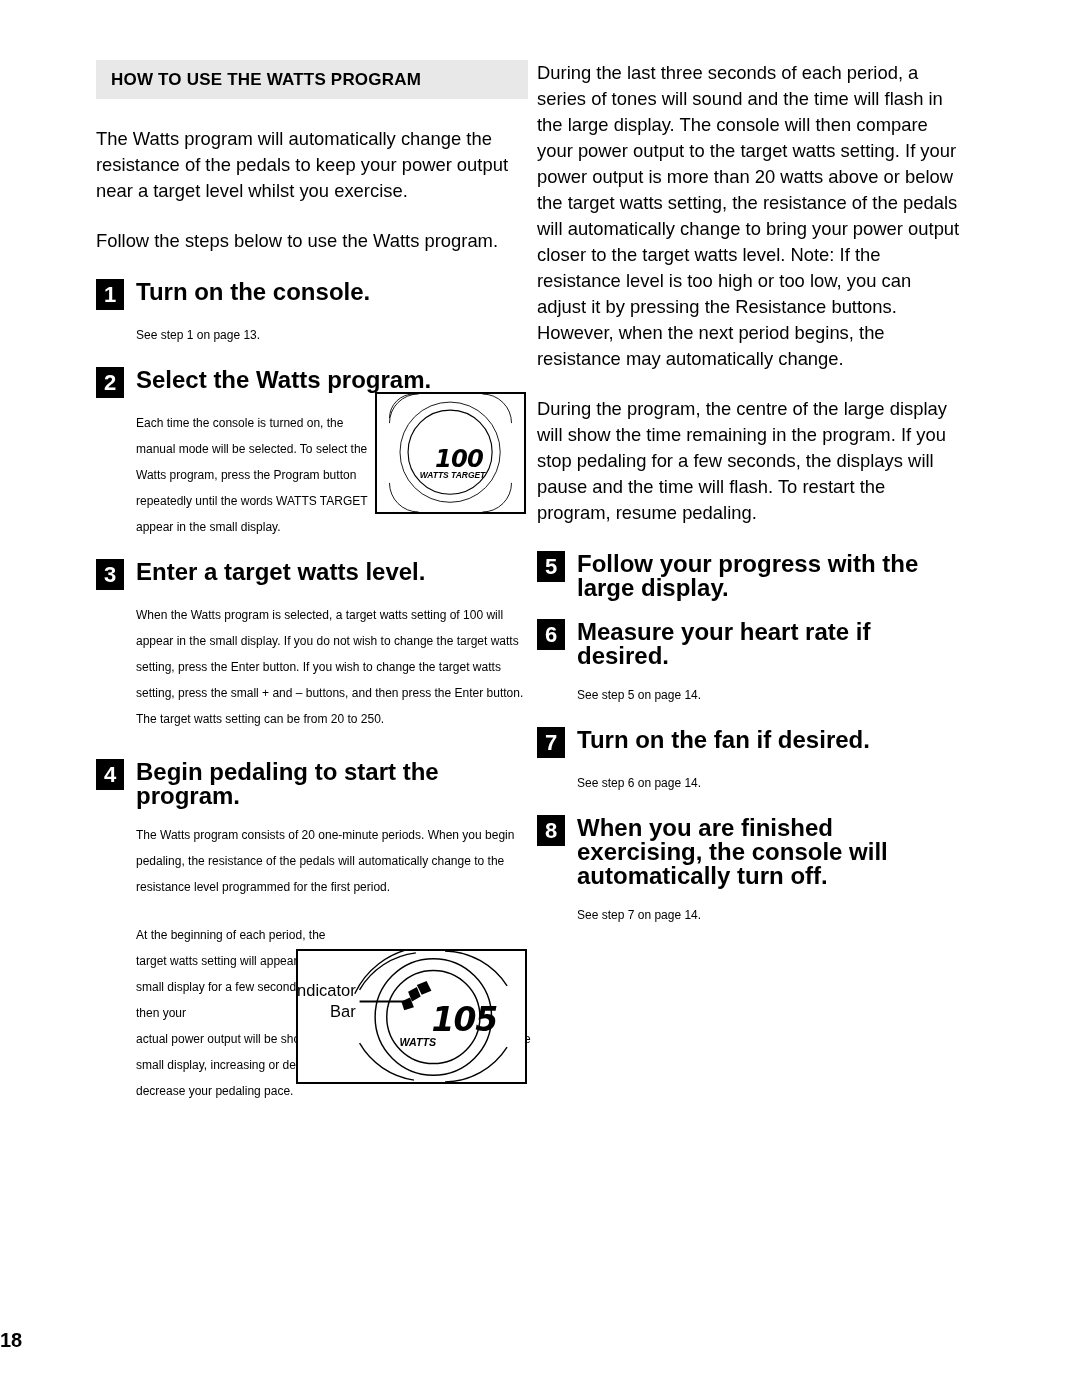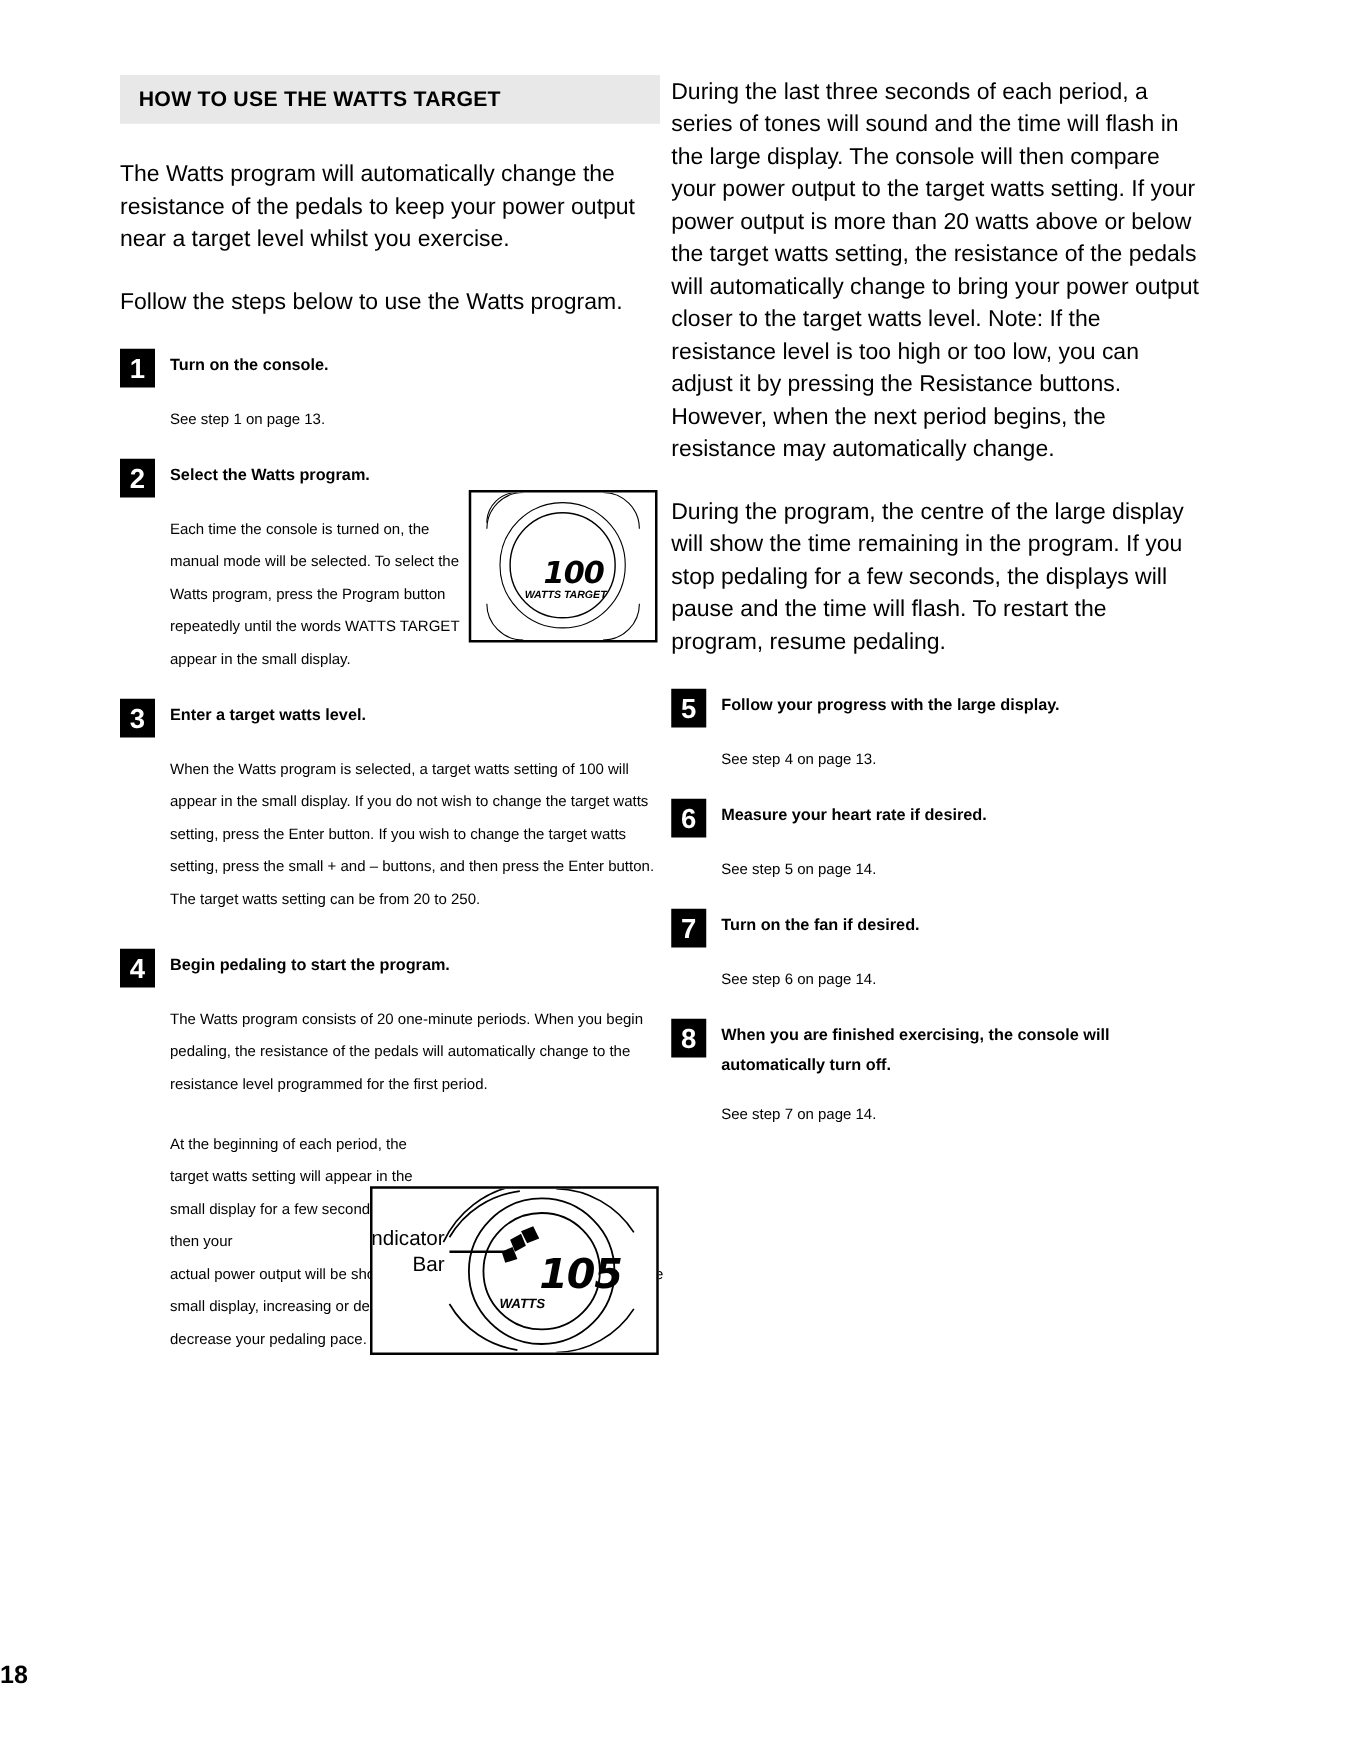--- a/index.html
+++ b/index.html
@@ -76,21 +76,21 @@
     background: #000000;
     color: #ffffff;
     font-size: 22px;
     font-weight: bold;
     line-height: 31px;
     text-align: center;
     font-family: "Liberation Sans", sans-serif;
   }
   .step-title {
     margin-left: 40px;
-    font-size: 13px;
+    font-size: 24px;
     font-weight: bold;
     line-height: 24px;
     padding-top: 2px;
     min-height: 28px;
   }
   .step-body {
     margin-left: 40px;
     font-size: 12px;
     line-height: 26px;
     margin-top: 14px;
@@ -154,21 +154,21 @@
   }
 </style>
 </head>
 <body>
 
 <div class="page">
 
   <div class="col-left">
 
     <div class="section-band">
-      <div class="section-band-title">HOW TO USE THE WATTS TARGET</div>
+      <div class="section-band-title">HOW TO USE THE WATTS PROGRAM</div>
     </div>
 
     <p class="body">The Watts program will automatically change the resistance of the pedals to keep your power output near a target level whilst you exercise.</p>
 
     <p class="body">Follow the steps below to use the Watts program.</p>
 
     <div class="step" style="margin-bottom:18px;">
       <div class="step-num">1</div>
       <div class="step-title">Turn on the console.</div>
       <div class="step-body">See step 1 on page 13.</div>
@@ -198,21 +198,20 @@
 
   <div class="col-right">
 
     <p class="body">During the last three seconds of each period, a series of tones will sound and the time will flash in the large display. The console will then compare your power output to the target watts setting. If your power output is more than 20 watts above or below the target watts setting, the resistance of the pedals will automatically change to bring your power output closer to the target watts level. Note: If the resistance level is too high or too low, you can adjust it by pressing the Resistance buttons. However, when the next period begins, the resistance may automatically change.</p>
 
     <p class="body" style="">During the program, the centre of the large display will show the time remaining in the program. If you stop pedaling for a few seconds, the displays will pause and the time will flash. To restart the program, resume pedaling.</p>
 
     <div class="step" style="margin-bottom:18px;">
       <div class="step-num">5</div>
       <div class="step-title">Follow your progress with the large display.</div>
-      <div class="step-body">See step 4 on page 13.</div>
     </div>
 
     <div class="step" style="margin-bottom:18px;">
       <div class="step-num">6</div>
       <div class="step-title">Measure your heart rate if desired.</div>
       <div class="step-body">See step 5 on page 14.</div>
     </div>
 
     <div class="step" style="margin-bottom:18px;">
       <div class="step-num">7</div>

